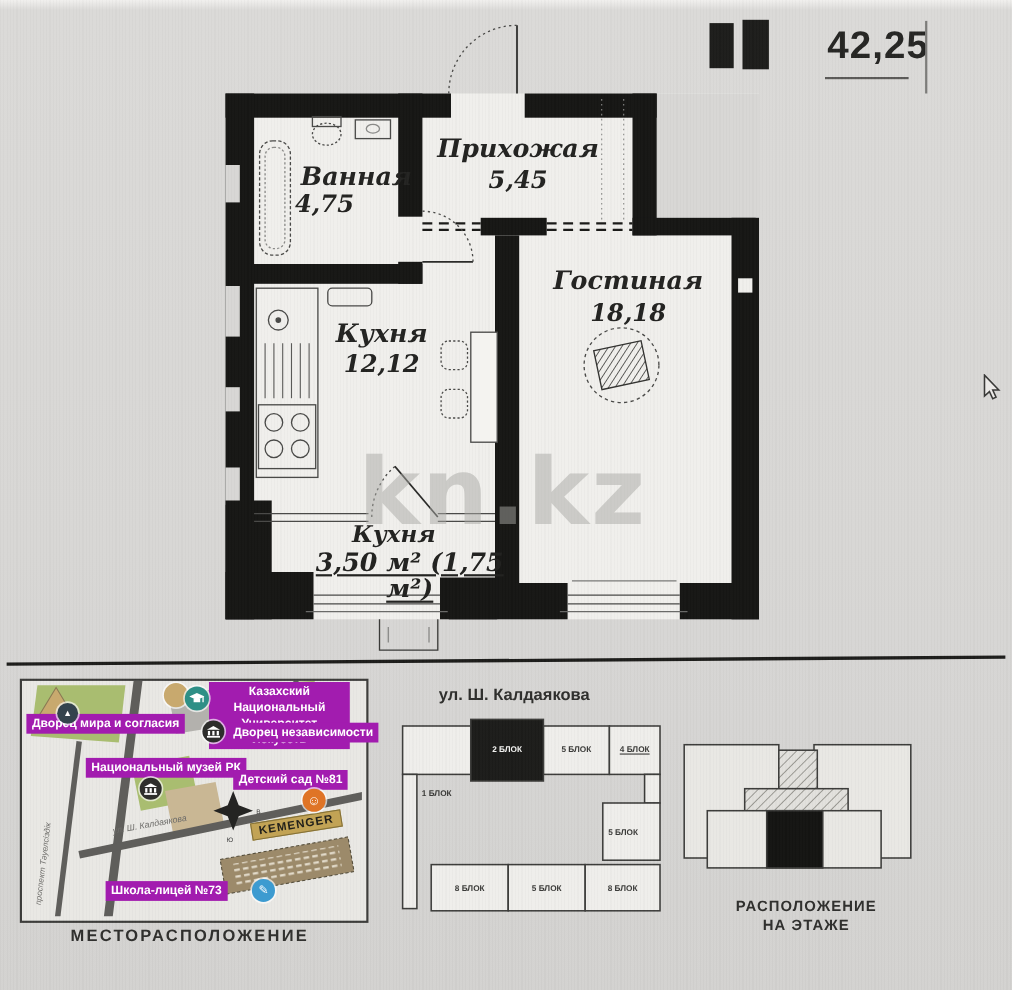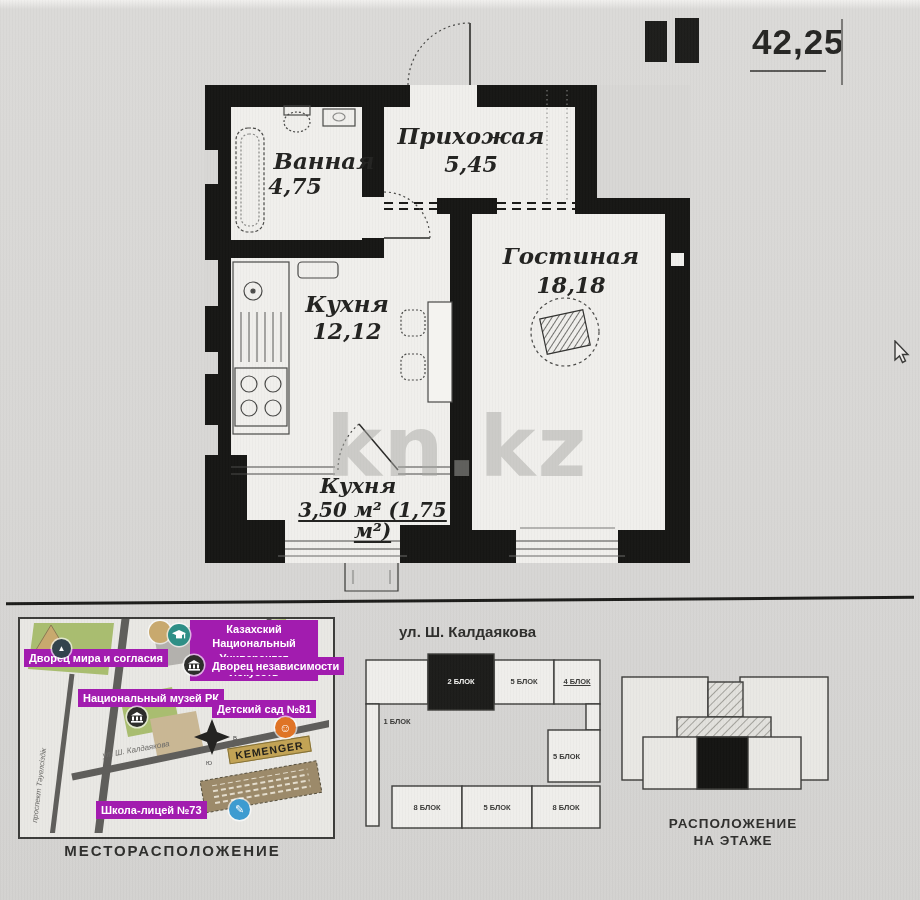--- a/index.html
+++ b/index.html
@@ -173,21 +173,21 @@
 <div class="plan-label" style="left:391px;top:124px;width:160px;font-size:23px;">Прихожая</div>
 <div class="plan-label" style="left:391px;top:153px;width:160px;font-size:22px;">5,45</div>
 
 <div class="plan-label" style="left:282px;top:292px;width:130px;font-size:23px;">Кухня</div>
 <div class="plan-label" style="left:282px;top:320px;width:130px;font-size:22px;">12,12</div>
 
 <div class="plan-label" style="left:491px;top:244px;width:160px;font-size:23px;">Гостиная</div>
 <div class="plan-label" style="left:491px;top:274px;width:160px;font-size:22px;">18,18</div>
 
 <div class="plan-label" style="left:288px;top:475px;width:140px;font-size:21px;z-index:7;">Кухня</div>
-<div class="plan-label" style="left:280px;top:500px;width:185px;font-size:20px;text-decoration:underline;text-underline-offset:3px;z-index:7;">3,50 м² (1,75 м²)</div>
+<div class="plan-label" style="left:280px;top:500px;width:185px;font-size:23px;text-decoration:underline;text-underline-offset:3px;z-index:7;">3,50 м² (1,75 м²)</div>
 
 <div class="watermark">kn.kz</div>
 
 <div class="divider"></div>
 
 <div class="abs map-box"></div>
 <svg class="abs" style="left:20px;top:619px;z-index:2;" width="309" height="214" viewBox="0 0 309 214">
 
   <polygon points="14,4 94,4 88,56 8,50" fill="#a9bd70"></polygon>
   <polygon points="100,78 152,68 160,108 108,118" fill="#a9bd70"></polygon>

